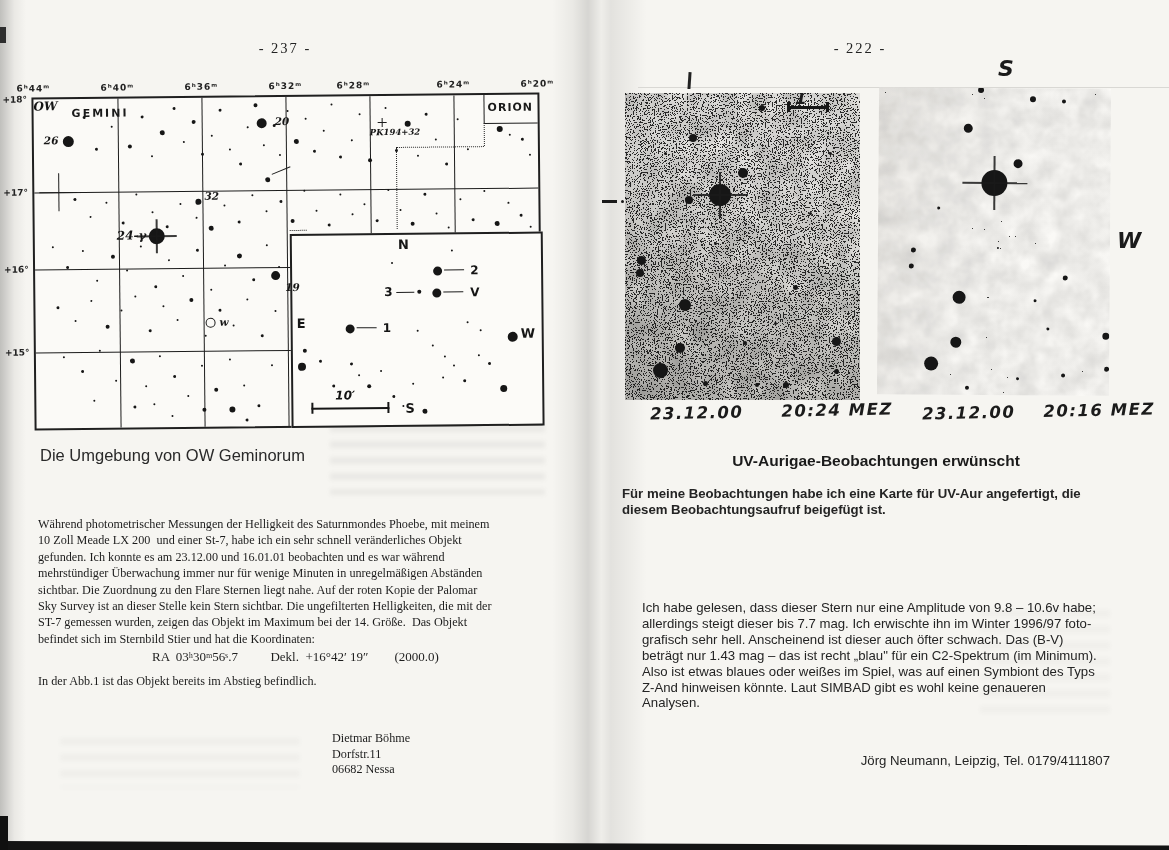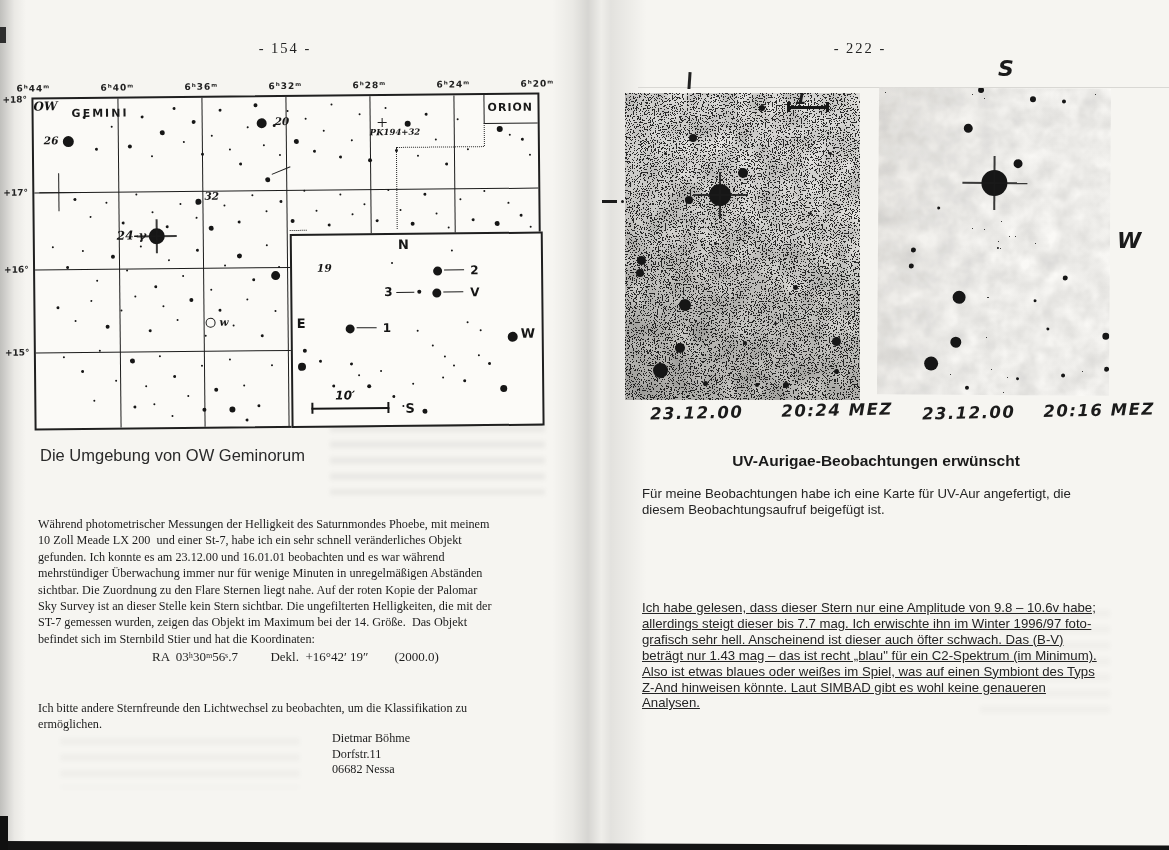--- a/index.html
+++ b/index.html
@@ -64,21 +64,21 @@
 
 <div class="scan">
 
   <div class="abs edge-left"></div>
   <div class="abs fold"></div>
   <div class="abs scanline"></div>
   <div class="abs ghost" style="left:330px;top:425px;width:215px;height:70px;"></div>
   <div class="abs ghost" style="left:60px;top:738px;width:240px;height:50px;opacity:.3;"></div>
   <div class="abs ghost" style="left:980px;top:610px;width:130px;height:110px;opacity:.28;"></div>
 
-  <div class="abs pagenum" style="left:240px;top:40px;width:90px;text-align:center;">- 154 -</div>
+  <div class="abs pagenum" style="left:240px;top:40px;width:90px;text-align:center;">- 237 -</div>
 
   <div class="abs chart" id="chart">
     <span class="const-label" style="left:38px;top:8px;">GEMINI</span>
     <span class="const-label" style="left:454px;top:6px;letter-spacing:1px;">ORION</span>
 
     <div class="inset" id="inset">
       <span class="compass" style="left:106px;top:2px;">N</span>
       <span class="compass" style="left:4px;top:80px;">E</span>
       <span class="compass" style="left:112px;top:166px;">S</span>
       <span class="compass" style="left:228px;top:92px;">W</span>
@@ -137,21 +137,21 @@
       <div class="hline" style="left: 0px; top: 253px; width: 255px;"></div>
       <div class="hline" style="left: 450px; top: 28px; width: 54px;"></div>
       <div class="hdot" style="left: 362px; top: 51px; width: 88px;"></div>
       <div class="vdot" style="left: 450px; top: 28px; height: 23px;"></div>
       <div class="vdot" style="left: 362px; top: 51px; height: 82px;"></div>
       <div class="hdot" style="left: 255px; top: 133px; width: 17px;"></div>
       <div class="ra-tick" style="left: 0px;">6ʰ44ᵐ</div>
       <div class="ra-tick" style="left: 84px;">6ʰ40ᵐ</div>
       <div class="ra-tick" style="left: 168px;">6ʰ36ᵐ</div>
       <div class="ra-tick" style="left: 252px;">6ʰ32ᵐ</div>
-      <div class="ra-tick" style="left: 336px; text-align: center;">6ʰ28ᵐ</div>
+      <div class="ra-tick" style="left: 320px; text-align: center;">6ʰ28ᵐ</div>
       <div class="ra-tick" style="left: 420px;">6ʰ24ᵐ</div>
       <div class="ra-tick" style="left: 504px;">6ʰ20ᵐ</div>
       <div class="dec-tick" style="top: 0px;">+18°</div>
       <div class="dec-tick" style="top: 93px;">+17°</div>
       <div class="dec-tick" style="top: 170px;">+16°</div>
       <div class="dec-tick" style="top: 253px;">+15°</div>
       <div class="dot" style="left: 48.5px; top: 16.5px; width: 3px; height: 3px;"></div>
       <div class="dot" style="left: 60.5px; top: 48.5px; width: 3px; height: 3px;"></div>
       <div class="dot" style="left: 77px; top: 27px; width: 2px; height: 2px;"></div>
       <div class="dot" style="left: 94px; top: 46px; width: 4px; height: 4px;"></div>
@@ -290,21 +290,21 @@
       <div class="clabel" style="left: 10px; top: 35px;">26</div>
       <div class="dot" style="left: 223px; top: 21px; width: 10px; height: 10px;"></div>
       <div class="clabel" style="left: 241px; top: 18px;">20</div>
       <div class="dot" style="left: 161px; top: 101px; width: 6px; height: 6px;"></div>
       <div class="clabel" style="left: 170px; top: 92px;">32</div>
       <div class="dot" style="left: 114px; top: 130px; width: 16px; height: 16px;"></div>
       <div class="spikeh" style="left: 102px; top: 137px; width: 40px;"></div>
       <div class="spikev" style="left: 121px; top: 121.2px; height: 33.6px;"></div>
       <div class="clabel hw" style="left: 82px; top: 130px; font-size: 12px;">24-γ</div>
       <div class="dot" style="left: 235.5px; top: 173.5px; width: 9px; height: 9px;"></div>
-      <div class="clabel" style="left: 250px; top: 165px; margin-left: 32px;">19</div>
+      <div class="clabel" style="left: 250px; top: 184px;">19</div>
       <div class="ring" style="left: 170px; top: 220px; width: 8px; height: 8px;"></div>
       <div class="clabel" style="left: 184px; top: 218px;">w</div>
       <div class="hline" style="left: 343.5px; top: 26px; width: 9px;"></div>
       <div class="vline" style="left: 348px; top: 21.5px; height: 9px;"></div>
       <div class="clabel" style="left: 336px; top: 31px; font-size: 8.5px;">PK194+32</div>
       <div class="hline" style="left: 5px; top: 93px; width: 38px;"></div>
       <div class="vline" style="left: 24px; top: 74px; height: 38px;"></div>
       <div class="dot" style="left: 230.5px; top: 79.5px; width: 5px; height: 5px;"></div>
       <div class="clabel hw" style="font-size: 12px;">OW</div>
       <div class="hline" style="left: 237px; top: 73px; width: 20px; transform: rotate(-22deg);"></div>
@@ -317,23 +317,22 @@
 10 Zoll Meade LX 200  und einer St-7, habe ich ein sehr schnell veränderliches Objekt
 gefunden. Ich konnte es am 23.12.00 und 16.01.01 beobachten und es war während
 mehrstündiger Überwachung immer nur für wenige Minuten in unregelmäßigen Abständen
 sichtbar. Die Zuordnung zu den Flare Sternen liegt nahe. Auf der roten Kopie der Palomar
 Sky Survey ist an dieser Stelle kein Stern sichtbar. Die ungefilterten Helligkeiten, die mit der
 ST-7 gemessen wurden, zeigen das Objekt im Maximum bei der 14. Größe.  Das Objekt
 befindet sich im Sternbild Stier und hat die Koordinaten:</div>
 
   <div class="abs coords" style="left:152px;top:649px;">RA  03ʰ30ᵐ56ˢ.7          Dekl.  +16°42′ 19″        (2000.0)</div>
 
-
-  <div class="abs serifbody" style="left:38px;top:700px;">Ich bitte andere Sternfreunde den Lichtwechsel zu beobachten, um die Klassifikation zu
-ermöglichen.</div>
+  <div class="abs serifbody" style="left:38px;top:673px;">In der Abb.1 ist das Objekt bereits im Abstieg befindlich.</div>
+
 
   <div class="abs serifbody" style="left:332px;top:731px;line-height:15.6px;">Dietmar Böhme
 Dorfstr.11
 06682 Nessa</div>
 
   <div class="abs pagenum" style="left:815px;top:40px;width:90px;text-align:center;">- 222 -</div>
 
   <div class="abs" style="left:688px;top:72px;width:2.5px;height:17px;background:#222;transform:rotate(4deg);"></div>
   <div class="abs" style="left:602px;top:200px;width:15px;height:2.5px;background:#1a1a1a;"></div>
   <div class="abs" style="left:621px;top:200px;width:3px;height:3px;background:#1a1a1a;border-radius:50%;"></div>
@@ -437,26 +436,27 @@
 
   <div class="abs hw photo-cap" style="left:650px;top:402px;">
     <span>23.12.00</span><span style="display:inline-block;width:38px;"></span><span>20:24 MEZ</span>
   </div>
   <div class="abs hw photo-cap" style="left:922px;top:402px;">
     <span>23.12.00</span><span style="display:inline-block;width:28px;"></span><span>20:16 MEZ</span>
   </div>
 
   <div class="abs sanshead" style="left:642px;top:452px;width:468px;text-align:center;">UV-Aurigae-Beobachtungen erwünscht</div>
 
-  <div class="abs sansbody" style="left:642px;top:486px;">Für meine Beobachtungen habe ich eine Karte für UV-Aur angefertigt, die
+  <div class="abs sansbody" style="left:622px;top:486px;font-weight:bold;">Für meine Beobachtungen habe ich eine Karte für UV-Aur angefertigt, die
 diesem Beobachtungsaufruf beigefügt ist.</div>
-  <div class="abs sansbody" style="left:642px;top:600px;text-decoration:underline;">Ich habe gelesen, dass dieser Stern nur eine Amplitude von 9.8 – 10.6v habe;
+  <div class="abs sansbody" style="left:642px;top:600px;">Ich habe gelesen, dass dieser Stern nur eine Amplitude von 9.8 – 10.6v habe;
 allerdings steigt dieser bis 7.7 mag. Ich erwischte ihn im Winter 1996/97 foto-
 grafisch sehr hell. Anscheinend ist dieser auch öfter schwach. Das (B-V)
 beträgt nur 1.43 mag – das ist recht „blau" für ein C2-Spektrum (im Minimum).
 Also ist etwas blaues oder weißes im Spiel, was auf einen Symbiont des Typs
 Z-And hinweisen könnte. Laut SIMBAD gibt es wohl keine genaueren
 Analysen.</div>
+  <div class="abs sansbody" style="left:642px;top:753px;width:468px;text-align:right;">Jörg Neumann, Leipzig, Tel. 0179/4111807</div>
 
   <div class="abs bottom-bar"></div>
   <div class="abs corner-bl"></div>
   <div class="abs nub-tl"></div>
 </div>
 
 </body></html>

